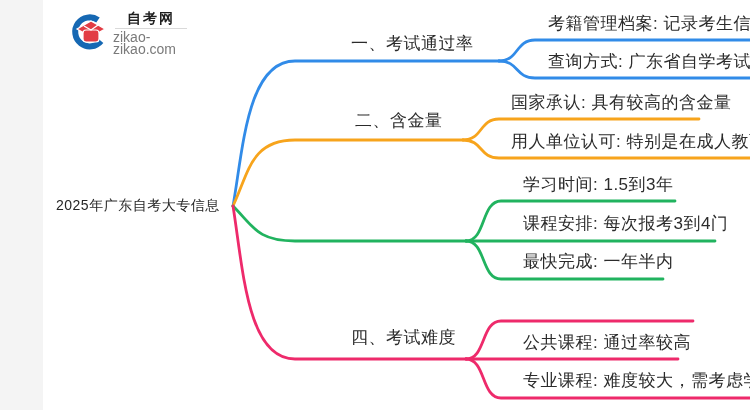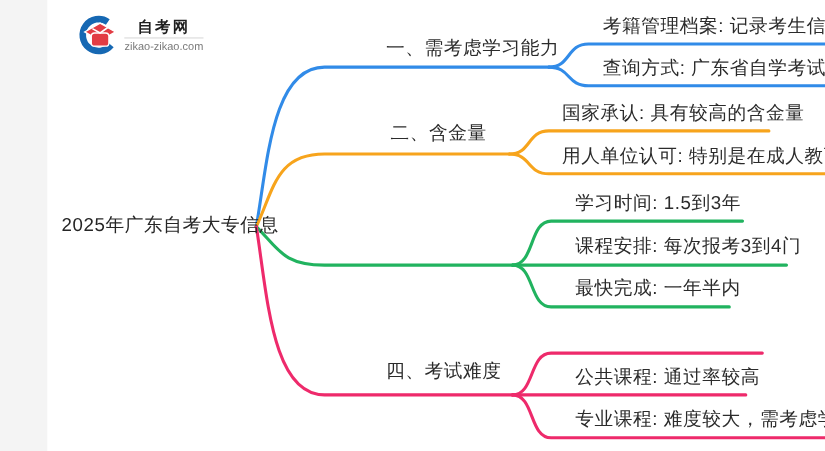--- a/index.html
+++ b/index.html
@@ -5,28 +5,28 @@
   html,body{margin:0;padding:0;background:#f4f4f4;}
   .stage{
     position:relative;width:750px;height:410px;background:#ffffff;
     overflow:hidden;font-family:"Liberation Sans","DejaVu Sans",sans-serif;margin-left:43px;
   }
   .lines{position:absolute;left:0;top:0;width:750px;height:410px;}
   .node{
     position:absolute;white-space:nowrap;color:#2b2b2b;
     font-size:17px;line-height:22px;letter-spacing:0.5px;
   }
-  .root-node{font-size:17px;color:#262626;}
+  .root-node{font-size:14px;color:#262626;}
   
   .logo{position:absolute;left:28px;top:11px;width:118px;height:42px;display:flex;align-items:center;}
   .logo-icon{width:38px;height:38px;flex:0 0 auto;}
   .logo-text{margin-left:4px;display:flex;flex-direction:column;align-items:center;}
   .logo-name{font-size:14px;font-weight:bold;color:#1f1f1f;letter-spacing:2px;line-height:16px;}
   .logo-divider{width:72px;height:1px;background:#d9d9d9;margin:2px 0;}
-  .logo-domain{font-size:10px;color:#7a7a7a;line-height:12px;}
+  .logo-domain{font-size:14px;color:#7a7a7a;line-height:12px;}
 </style>
 </head>
 <body>
 
 <div class="stage">
 
   <svg class="lines" viewBox="0 0 750 410">
     <g fill="none" stroke-width="2.8" stroke-linecap="round" stroke-linejoin="round">
 
       <path d="M190,206 C200,150 204,61 252,61 H456" stroke="#318be8"></path>
@@ -58,21 +58,21 @@
     </svg>
     <div class="logo-text">
       <div class="logo-name">自考网</div>
       <div class="logo-divider"></div>
       <div class="logo-domain">zikao-zikao.com</div>
     </div>
   </div>
 
   <div class="node root-node" style="left:13px;top:194px;">2025年广东自考大专信息</div>
 
-  <div class="node" style="left:308px;top:33px;">一、需考虑学习能力</div>
+  <div class="node" style="left:308px;top:33px;">一、考试通过率</div>
   <div class="node" style="left:312px;top:110px;">二、含金量</div>
   <div class="node" style="left:308px;top:327px;">四、考试难度</div>
 
   <div class="node" style="left:505px;top:13px;">考籍管理档案: 记录考生信息和成绩</div>
   <div class="node" style="left:505px;top:51px;">查询方式: 广东省自学考试管理系统</div>
 
   <div class="node" style="left:468px;top:92px;">国家承认: 具有较高的含金量</div>
   <div class="node" style="left:468px;top:131px;">用人单位认可: 特别是在成人教育领域</div>
 
   <div class="node" style="left:480px;top:174px;">学习时间: 1.5到3年</div>

